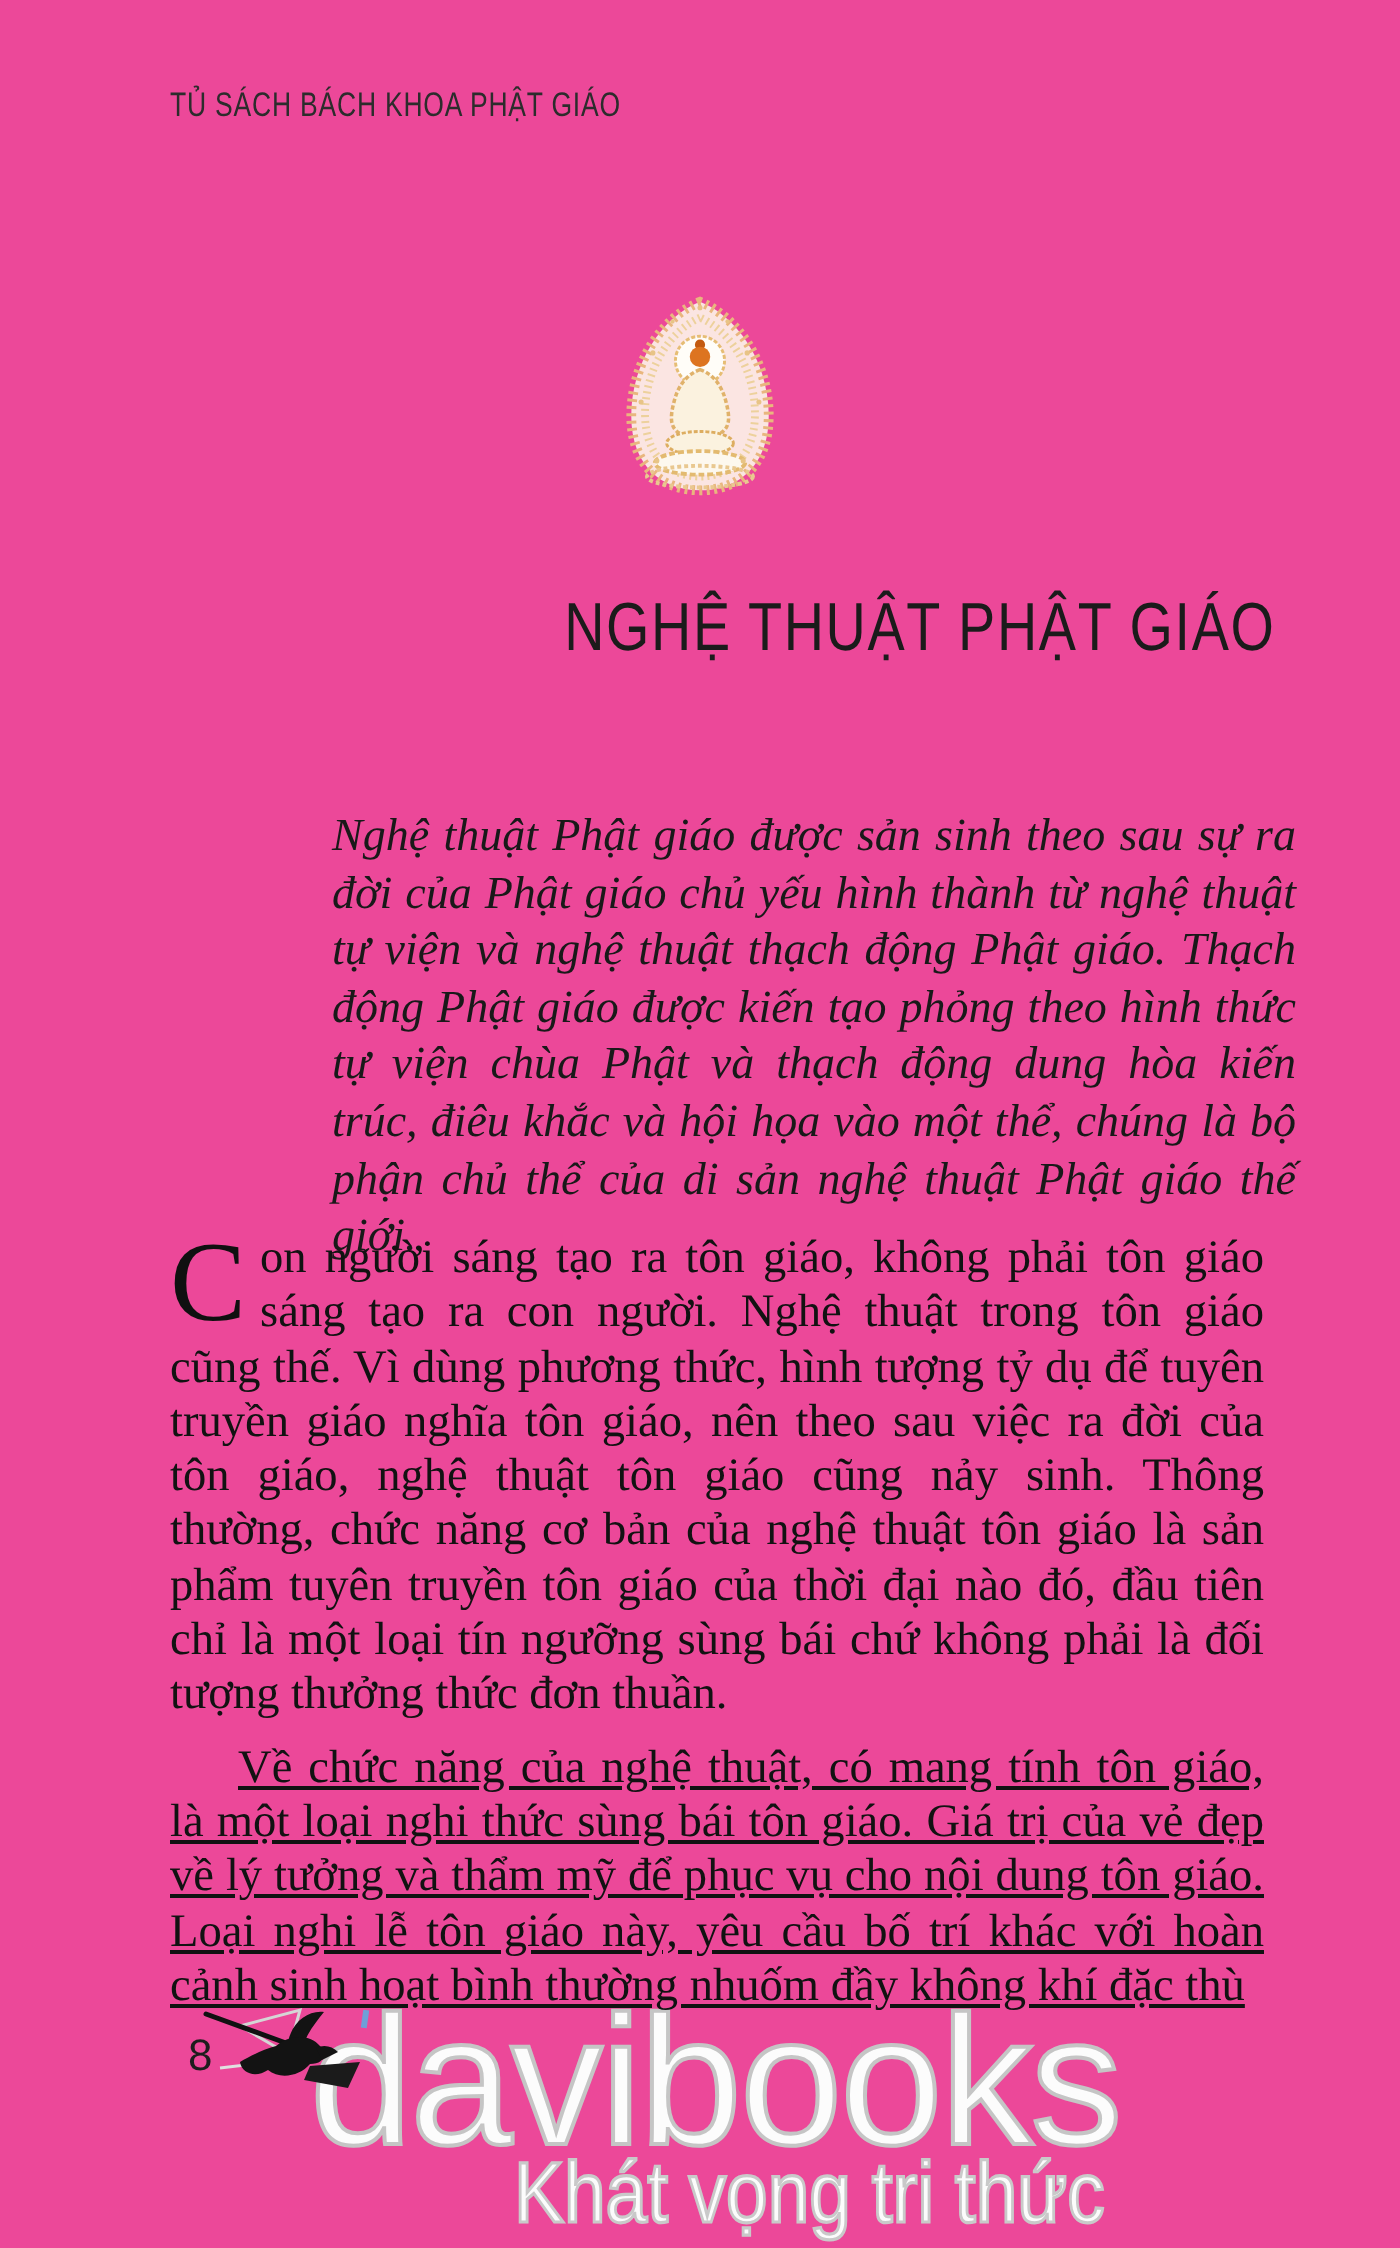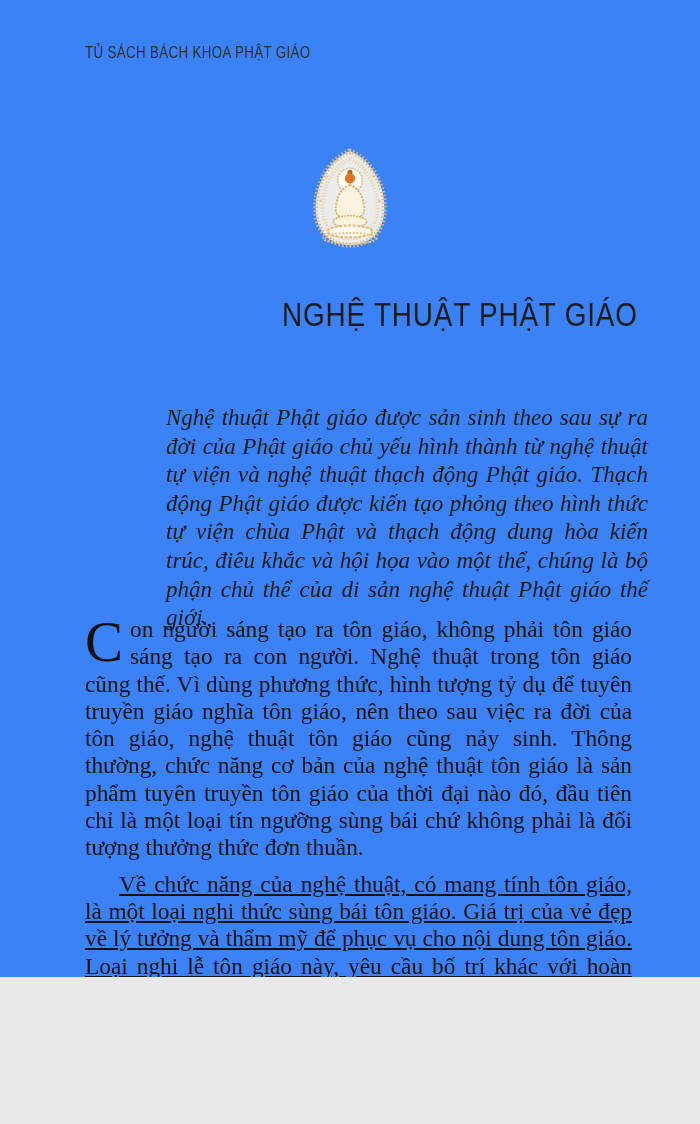--- a/index.html
+++ b/index.html
@@ -1,19 +1,19 @@
 <!DOCTYPE html>
 <html><head>
 <meta charset="utf-8">
 <style>
   html,body{margin:0;padding:0;background:#e9e9e9;}
   .page{
     position:relative;
-    width:700px;height:977px;
-    background:#3b82f6;
+    width:700px;height:1124px;
+    background:#ec4899;
     overflow:hidden;
     font-family:"Liberation Serif","DejaVu Serif",serif;
     color:#141414;
   }
   
   .running-head{
     position:absolute;left:85px;top:43px;
     font-family:"Liberation Sans","DejaVu Sans",sans-serif;
     font-size:17px;font-weight:400;color:#2c2c2c;
     letter-spacing:.5px;white-space:nowrap;

